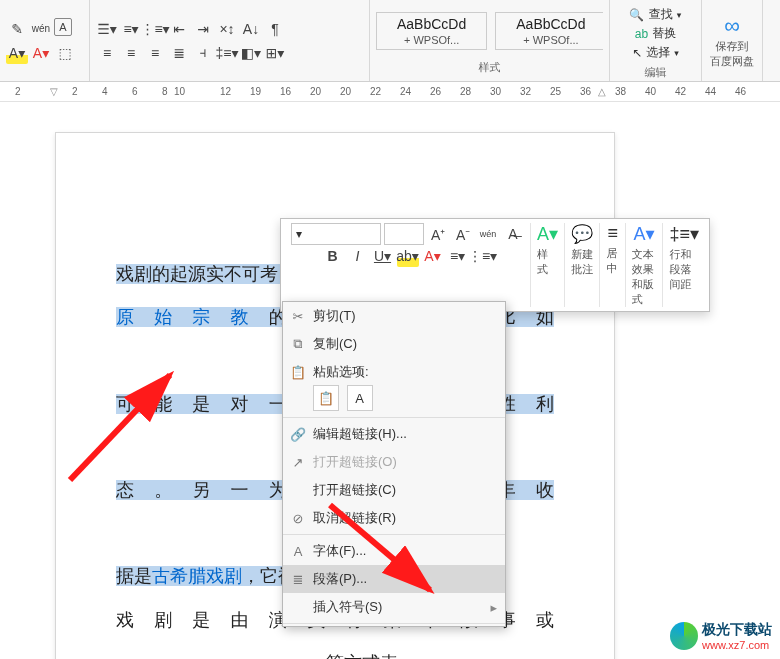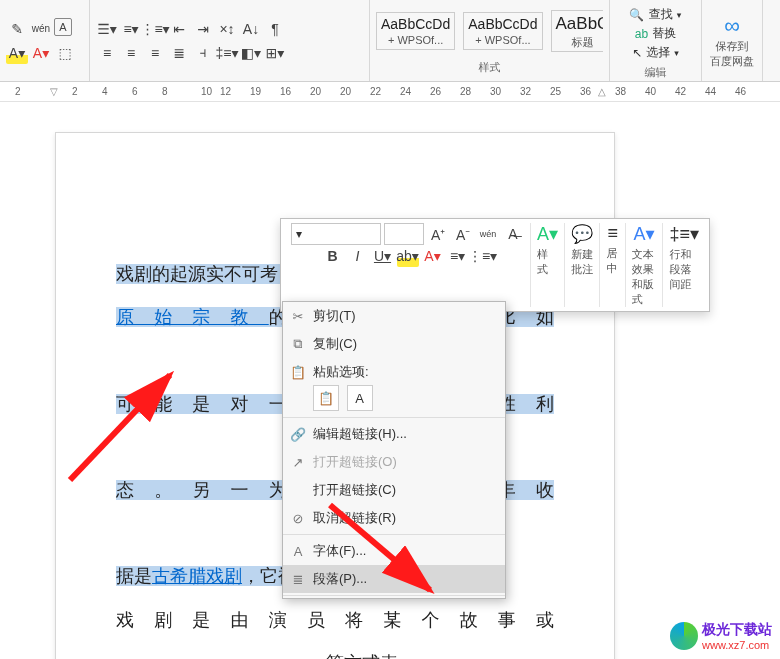--- a/index.html
+++ b/index.html
@@ -5,33 +5,33 @@
 *{box-sizing:border-box;margin:0;padding:0;font-family:"Microsoft YaHei",Arial,sans-serif}
 body{background:#fff;width:780px;height:659px;overflow:hidden;position:relative;font-size:13px;color:#333}
 .ribbon{background:#f7f7f7;border-bottom:1px solid #d0d0d0;height:82px;display:flex}
 .rgroup{border-right:1px solid #d8d8d8;display:flex;flex-direction:column;padding:4px 6px;position:relative}
 .rgroup-label{font-size:11px;color:#666;text-align:center;padding:2px 0}
 .rgroup-body{flex:1;display:flex;align-items:center;gap:4px}
 .icon-btn{width:22px;height:22px;display:inline-flex;align-items:center;justify-content:center;cursor:pointer;border-radius:2px;font-size:14px;color:#444}
 .small-col{display:flex;flex-direction:column;gap:2px}
 .small-row{display:flex;gap:2px}
 .styles-box{display:flex;gap:8px;align-items:center;overflow:hidden}
-.style-item{border:1px solid #ccc;padding:2px 4px;text-align:center;cursor:pointer;font-size:11px;color:#555;line-height:1.3}
+.style-item{border:1px solid #ccc;padding:2px 20px;text-align:center;cursor:pointer;font-size:11px;color:#555;line-height:1.3}
 .style-item .preview{font-size:14px;color:#222}
 .right-panel{display:flex;flex-direction:column;gap:2px;padding:2px 4px;font-size:12px}
 .right-panel .row{display:flex;align-items:center;gap:4px}
 .save-box{display:flex;flex-direction:column;align-items:center;justify-content:center;font-size:11px;color:#555;padding:0 8px}
 .save-box .cloud{color:#2b8ce6;font-size:22px}
 .ruler{height:20px;background:#fff;border-bottom:1px solid #e2e2e2;display:flex;align-items:center;font-size:10px;color:#666;position:relative;padding-left:10px}
 .ruler span{position:absolute}
 .doc-area{position:relative;background:#fff;padding:30px 0 0 55px}
 .page{background:#fff;border:1px solid #d6d6d6;box-shadow:0 2px 5px rgba(0,0,0,.1);padding:120px 60px 40px 60px;width:560px;min-height:520px}
 .selected{background:#bcd5ef}
 .body-text{font-size:18px;line-height:2.4;color:#222;font-family:"SimSun","Microsoft YaHei",serif;text-align:justify}
-.link{color:#0066cc;text-decoration:underline}
+.link{color:#0066cc;}
 
 .mini-toolbar{position:absolute;top:218px;left:280px;width:430px;background:#fff;border:1px solid #bfbfbf;box-shadow:0 4px 10px rgba(0,0,0,.18);padding:4px;display:flex;gap:0}
 .mini-section{display:flex;flex-direction:column;align-items:center;padding:0 6px;border-right:1px solid #e4e4e4}
 .mini-section:last-child{border-right:none}
 .mini-row{display:flex;gap:3px;align-items:center}
 .mini-label{font-size:11px;color:#555;margin-top:2px}
 .combo{border:1px solid #c6c6c6;background:#fff;height:22px;display:inline-flex;align-items:center;padding:0 4px;font-size:12px}
 
 .ctx-menu{position:absolute;top:301px;left:282px;width:224px;background:#f7f7f7;border:1px solid #b8b8b8;box-shadow:2px 3px 10px rgba(0,0,0,.25);font-size:13px}
 .ctx-search{display:flex;align-items:center;padding:6px 8px;border-bottom:1px solid #ddd}
@@ -42,21 +42,21 @@
 .ctx-item.disabled{color:#aaa}
 .ctx-item .arrow{margin-left:auto;color:#888}
 .ctx-sep{height:1px;background:#ddd;margin:2px 0}
 .paste-opts{padding:4px 8px 4px 30px}
 .paste-opts .box{display:inline-flex;width:26px;height:26px;border:1px solid #ccc;margin-right:4px;align-items:center;justify-content:center;background:#fff;cursor:pointer}
 
 .arrow-svg{position:absolute;pointer-events:none}
 
 .watermark{position:absolute;right:8px;bottom:8px;display:flex;align-items:center;gap:4px;font-size:14px}
 .watermark .logo{width:28px;height:28px;border-radius:50%;background:conic-gradient(#5bd12e,#0aa3e0);position:relative}
-.watermark .brand{font-weight:bold;color:#6d28d9}
+.watermark .brand{font-weight:bold;color:#0c4a6e}
 .watermark .url{font-size:11px;color:#e33}
 </style>
 </head>
 <body>
 
 <div class="ribbon">
 
   <div class="rgroup" style="width:90px">
     <div class="rgroup-body">
       <div class="small-col">
@@ -147,21 +147,21 @@
   </div>
 </div>
 
 <div class="ruler">
   <span style="left:15px">2</span>
   <span style="left:50px;color:#888">▽</span>
   <span style="left:72px">2</span>
   <span style="left:102px">4</span>
   <span style="left:132px">6</span>
   <span style="left:162px">8</span>
-  <span style="left:201px">10</span>
+  <span style="left:174px">10</span>
   <span style="left:220px">12</span>
   <span style="left:250px">19</span>
   <span style="left:280px">16</span>
   <span style="left:310px">20</span>
   <span style="left:340px">20</span>
   <span style="left:370px">22</span>
   <span style="left:400px">24</span>
   <span style="left:430px">26</span>
   <span style="left:460px">28</span>
   <span style="left:490px">30</span>
@@ -271,20 +271,24 @@
     </div>
   <div class="ctx-sep"></div>
   <div class="ctx-item">
       <span class="ico">A</span>
       <span>字体(F)...</span>
     </div>
   <div class="ctx-item hover">
       <span class="ico">≣</span>
       <span>段落(P)...</span>
     </div>
+  <div class="ctx-item">
+      <span>插入符号(S)</span>
+      <span class="arrow">▸</span>
+    </div>
   <div class="ctx-sep"></div>
 
 </div>
 
 <svg class="arrow-svg" style="top:360px;left:60px" width="130" height="130">
   <defs>
       <marker id="ah1" markerWidth="10" markerHeight="10" refX="8" refY="3" orient="auto">
         <path d="M0,0 L0,6 L9,3 z" fill="#ff1a1a"></path>
       </marker>
     </defs>

